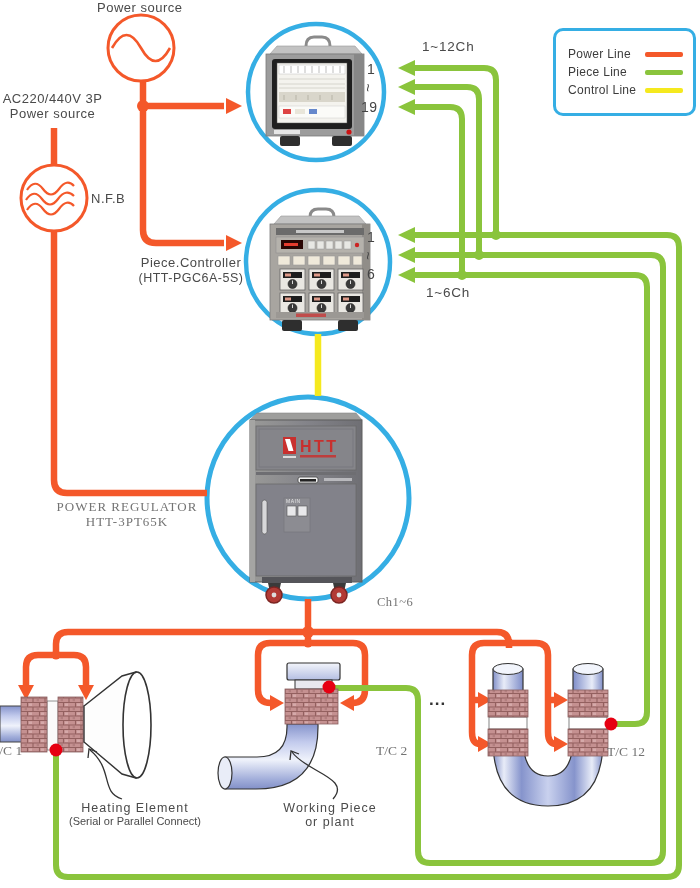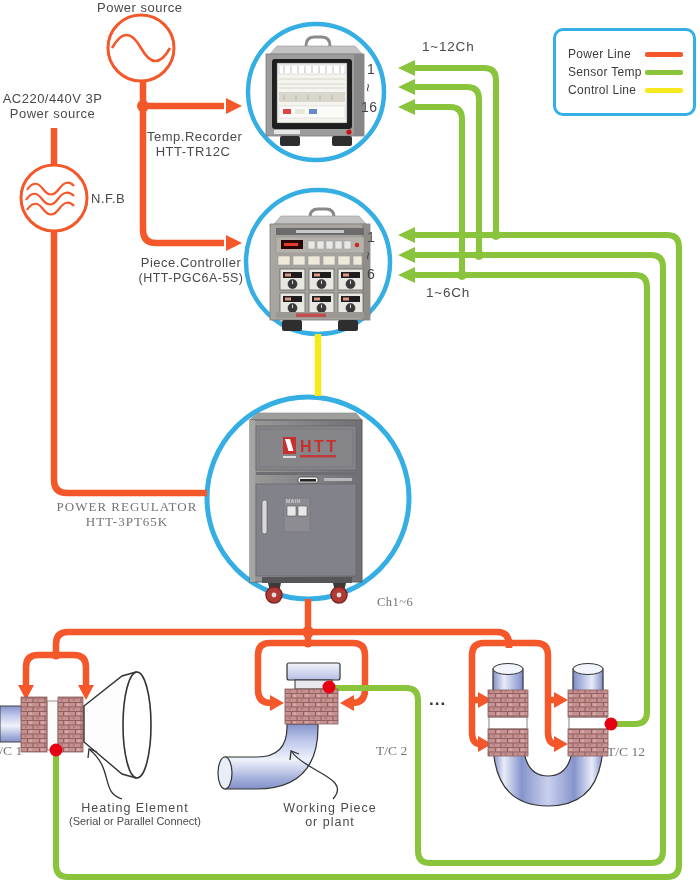--- a/index.html
+++ b/index.html
@@ -318,43 +318,39 @@
 
 <div class="lbl sans fs13" style="left:97px;top:1px;">Power source</div>
 
 <div class="lbl sans fs13 c" style="left:-5px;top:92px;width:115px;">
   <div>AC220/440V 3P</div>
   <div>Power source</div>
 </div>
 
 <div class="lbl sans fs13" style="left:91px;top:192px;">N.F.B</div>
 
-<div class="lbl sans fs13 c" style="left:147px;top:130px;width:92px;">
-  <div>Temp.Recorder</div>
-  <div>HTT-TR12C</div>
-</div>
 
 <div class="lbl sans fs13 c" style="left:138px;top:256px;width:106px;">
   <div>Piece.Controller</div>
   <div style="font-size:12.5px;">(HTT-PGC6A-5S)</div>
 </div>
 
 <div class="lbl serif c" style="left:47px;top:500px;width:160px;font-size:13px;letter-spacing:1px;">
   <div>POWER REGULATOR</div>
   <div>HTT-3PT65K</div>
 </div>
 
 <div class="lbl sans" style="left:422px;top:39px;font-size:13.5px;letter-spacing:0.8px;">1~12Ch</div>
 <div class="lbl sans" style="left:426px;top:285px;font-size:13.5px;letter-spacing:0.8px;">1~6Ch</div>
 <div class="lbl serif" style="left:377px;top:595px;font-size:12.5px;letter-spacing:0.5px;">Ch1~6</div>
 
 <div class="lbl chnum" style="left:367px;top:61px;">1</div>
 <div class="lbl" style="left:364px;top:79px;">
   <span class="tilde">~</span></div>
-<div class="lbl chnum" style="left:361px;top:99px;">16</div>
+<div class="lbl chnum" style="left:361px;top:99px;">19</div>
 
 <div class="lbl chnum" style="left:367px;top:229px;">1</div>
 <div class="lbl" style="left:364px;top:247px;">
   <span class="tilde">~</span></div>
 <div class="lbl chnum" style="left:367px;top:266px;">6</div>
 
 <div class="lbl serif" style="left:-9px;top:743px;font-size:13.5px;">T/C 1</div>
 <div class="lbl serif" style="left:376px;top:743px;font-size:13.5px;">T/C 2</div>
 <div class="lbl serif" style="left:607px;top:744px;font-size:13.5px;">T/C 12</div>
 <div class="lbl" id="ellipsis" style="left:429px;top:690px;">...</div>
@@ -368,21 +364,21 @@
   <div style="font-size:12.5px;letter-spacing:1px;">Working Piece</div>
   <div style="font-size:12.5px;letter-spacing:1px;">or plant</div>
 </div>
 
 <div id="legend">
   <div class="lg-row">
     <span class="lg-label">Power Line</span>
     <span class="swatch" style="background: rgb(244, 88, 42);"></span>
   </div>
   <div class="lg-row">
-    <span class="lg-label">Sensor Temp</span>
+    <span class="lg-label">Piece Line</span>
     <span class="swatch" style="background: rgb(138, 196, 60);"></span>
   </div>
   <div class="lg-row">
     <span class="lg-label">Control Line</span>
     <span class="swatch" style="background: rgb(245, 233, 30);"></span>
   </div>
 </div>
 
 <div id="htt-logo">HTT</div>
 <div id="main-lbl">MAIN</div>

